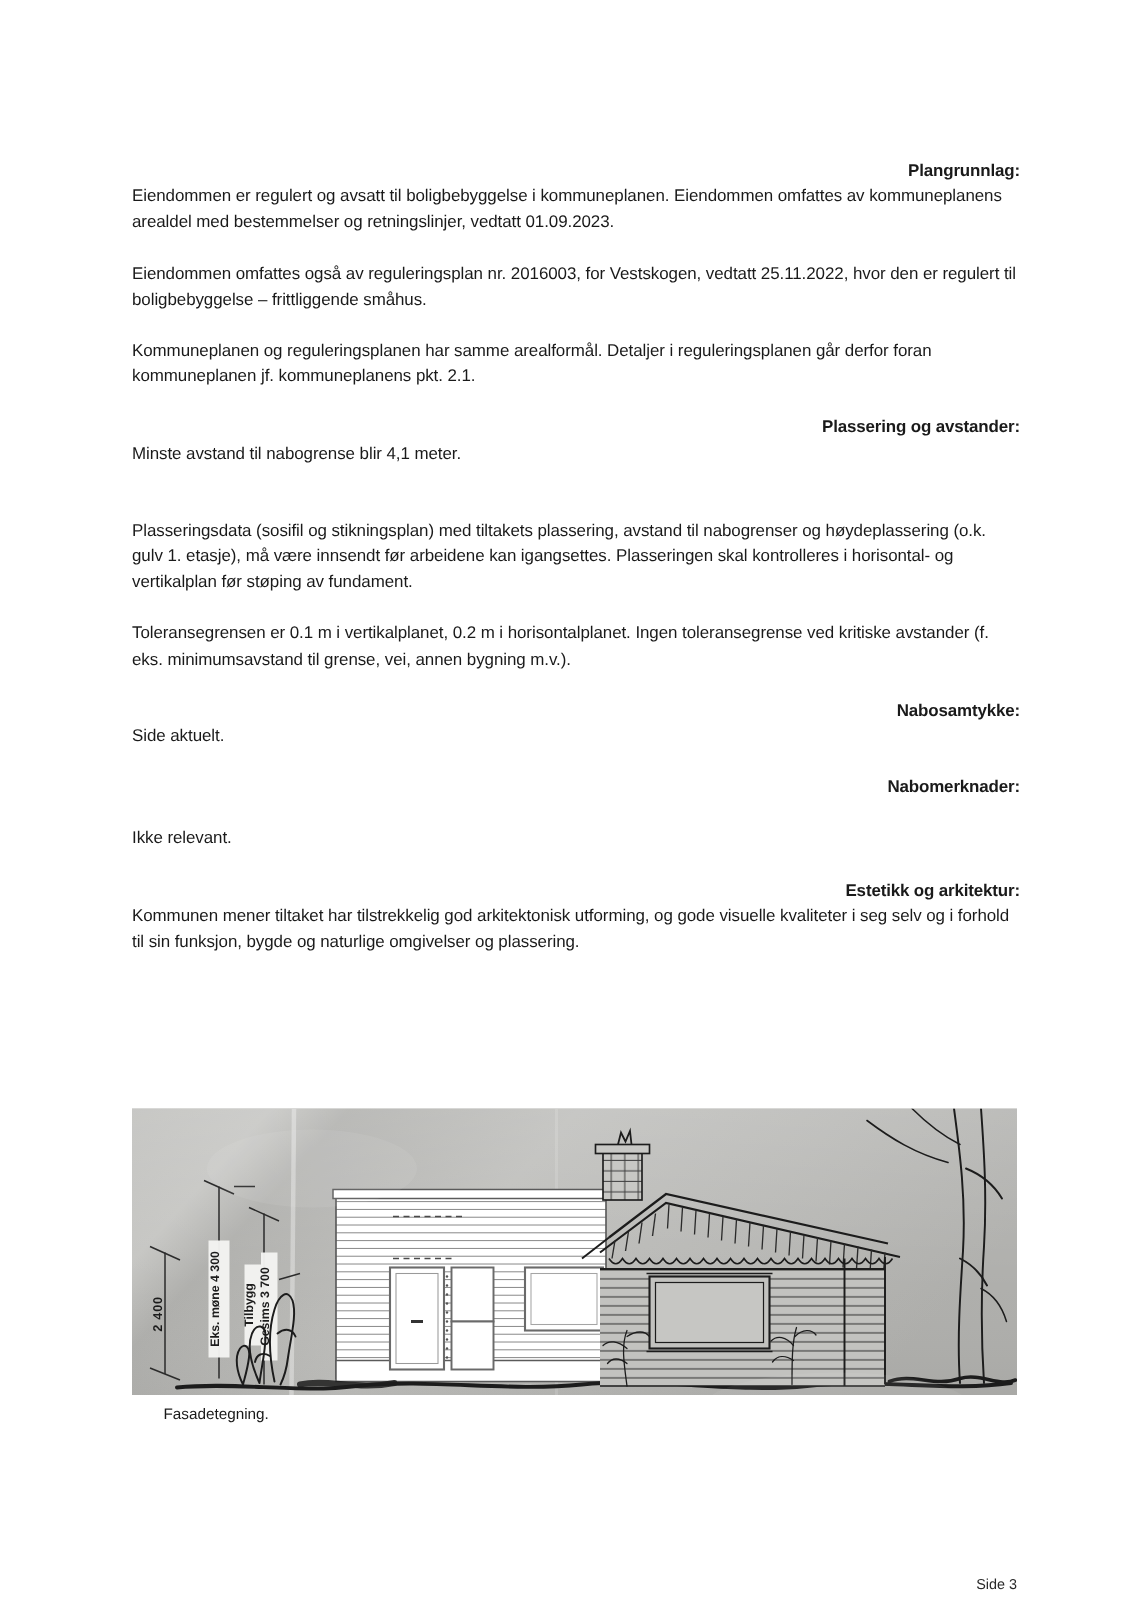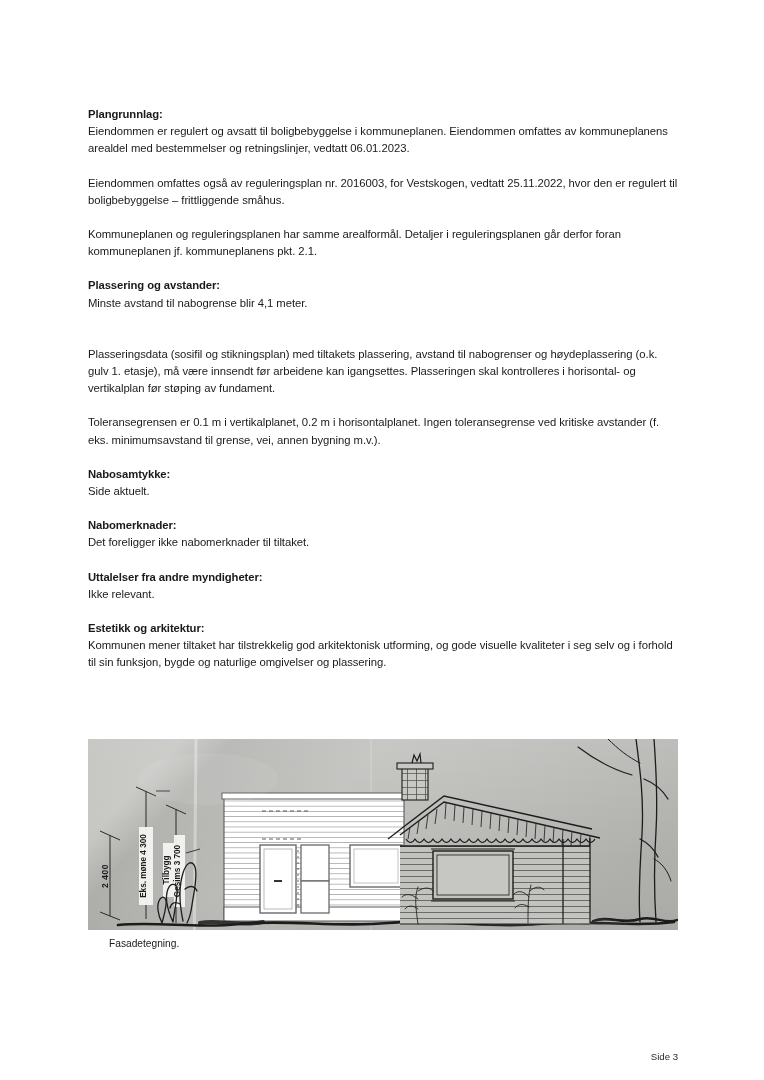--- a/index.html
+++ b/index.html
@@ -25,20 +25,21 @@
     left: 88px;
     top: 106px;
     width: 592px;
   }
   .sec-head {
     font-size: 11.3px;
     font-weight: bold;
     line-height: 17.2px;
     letter-spacing: -0.1px;
     margin: 0;
+    text-align: right;
   }
   .para {
     font-size: 11.3px;
     line-height: 17.2px;
     letter-spacing: -0.05px;
     margin: 0;
   }
   .gap {
     height: 17px;
   }
@@ -78,21 +79,21 @@
 </style>
 </head>
 <body>
 
 <div class="page">
 
   <div class="content">
 
     <div>
       <p class="sec-head">Plangrunnlag:</p>
-      <p class="para">Eiendommen er regulert og avsatt til boligbebyggelse i kommuneplanen. Eiendommen omfattes av kommuneplanens arealdel med bestemmelser og retningslinjer, vedtatt 06.01.2023.</p>
+      <p class="para">Eiendommen er regulert og avsatt til boligbebyggelse i kommuneplanen. Eiendommen omfattes av kommuneplanens arealdel med bestemmelser og retningslinjer, vedtatt 01.09.2023.</p>
       <div class="gap"></div>
       <p class="para">Eiendommen omfattes også av reguleringsplan nr. 2016003, for Vestskogen, vedtatt 25.11.2022, hvor den er regulert til boligbebyggelse – frittliggende småhus.</p>
       <div class="gap"></div>
       <p class="para">Kommuneplanen og reguleringsplanen har samme arealformål. Detaljer i reguleringsplanen går derfor foran kommuneplanen jf. kommuneplanens pkt. 2.1.</p>
     </div>
 
     <div class="gap"></div>
 
     <div>
       <p class="sec-head">Plassering og avstander:</p>
@@ -108,27 +109,25 @@
 
     <div>
       <p class="sec-head">Nabosamtykke:</p>
       <p class="para">Side aktuelt.</p>
     </div>
 
     <div class="gap"></div>
 
     <div>
       <p class="sec-head">Nabomerknader:</p>
-      <p class="para">Det foreligger ikke nabomerknader til tiltaket.</p>
-    </div>
-
-    <div class="gap"></div>
-
-    <div>
-      <p class="sec-head">Uttalelser fra andre myndigheter:</p>
+    </div>
+
+    <div class="gap"></div>
+
+    <div>
       <p class="para">Ikke relevant.</p>
     </div>
 
     <div class="gap"></div>
 
     <div>
       <p class="sec-head">Estetikk og arkitektur:</p>
       <p class="para">Kommunen mener tiltaket har tilstrekkelig god arkitektonisk utforming, og gode visuelle kvaliteter i seg selv og i forhold til sin funksjon, bygde og naturlige omgivelser og plassering.</p>
     </div>
 

